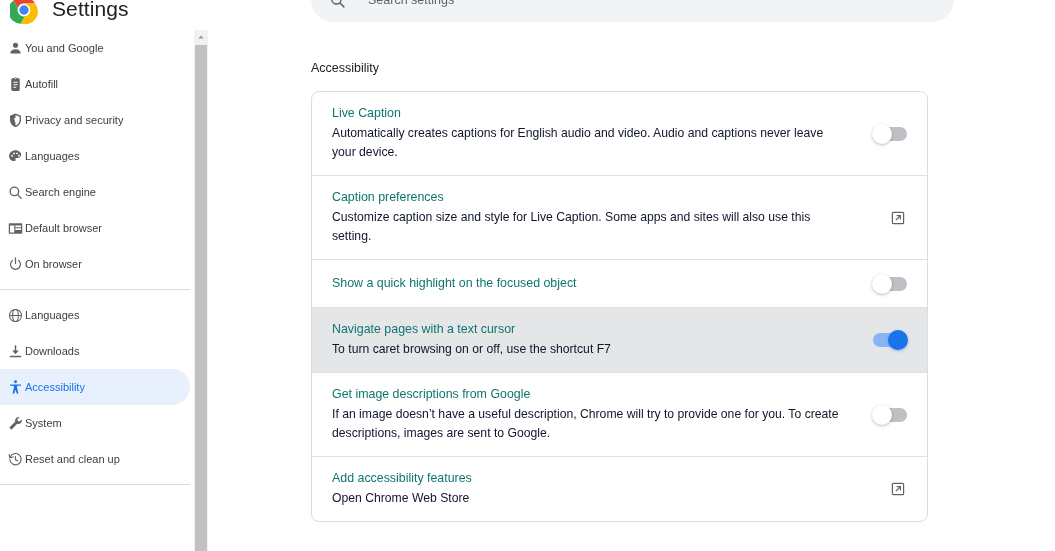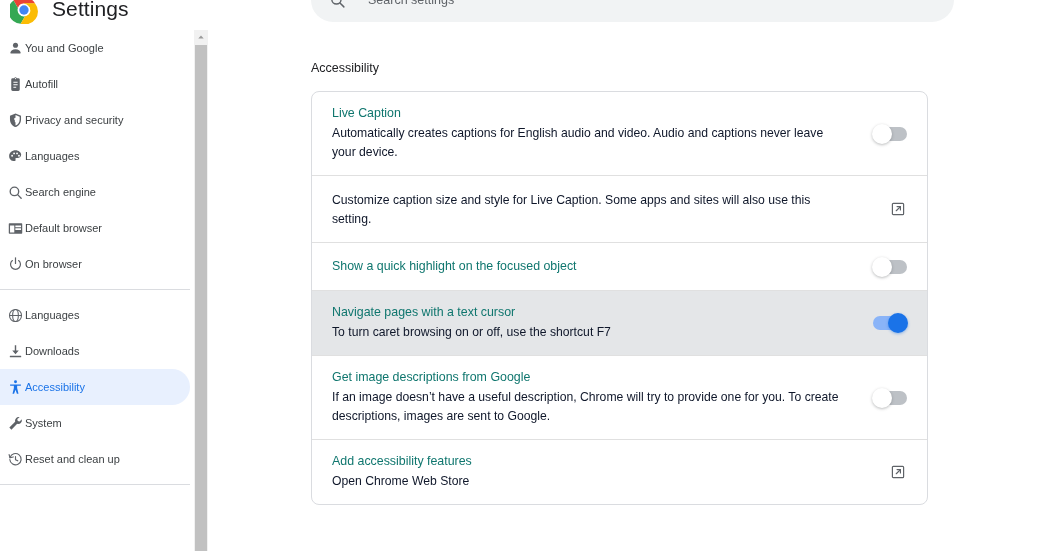--- a/index.html
+++ b/index.html
@@ -393,20 +393,21 @@
       </div>
       <div class="row-ctrl">
         <div class="toggle">
             <span class="knob"></span>
           </div>
       </div>
     </div>
 
     <div class="row">
       <div class="row-text">
+        <div class="row-title">Caption preferences</div>
         <div class="row-sub">Customize caption size and style for Live Caption. Some apps and sites will also use this setting.</div>
       </div>
       <div class="row-ctrl">
         <div class="ext-btn">
           <svg viewBox="0 0 24 24" width="16" height="16" fill="none" stroke="currentColor" stroke-width="1.8">
               <rect x="3.6" y="3.6" width="16.8" height="16.8" rx="1.4"></rect>
               <path d="M9.4 14.6 15.6 8.4" stroke-linecap="round"></path>
               <polyline points="10.6,8.4 15.6,8.4 15.6,13.4" stroke-linecap="round" stroke-linejoin="round"></polyline>
             </svg>
         </div>

